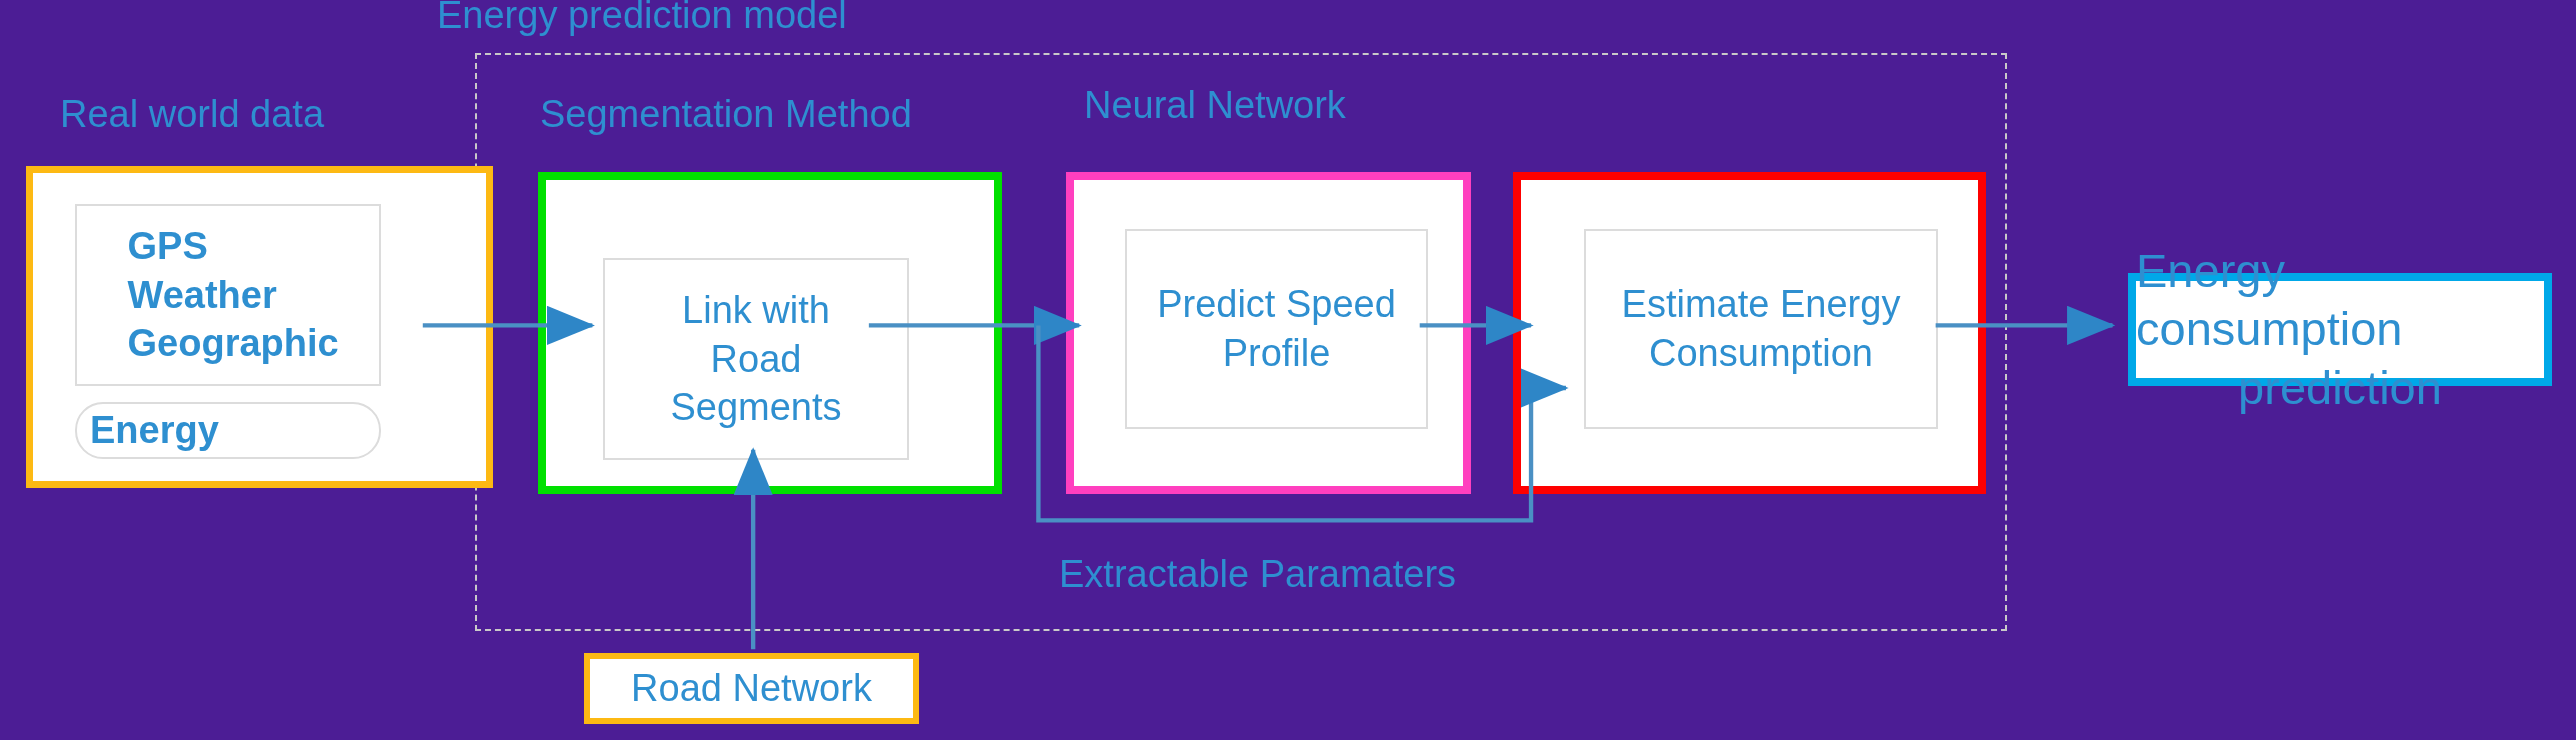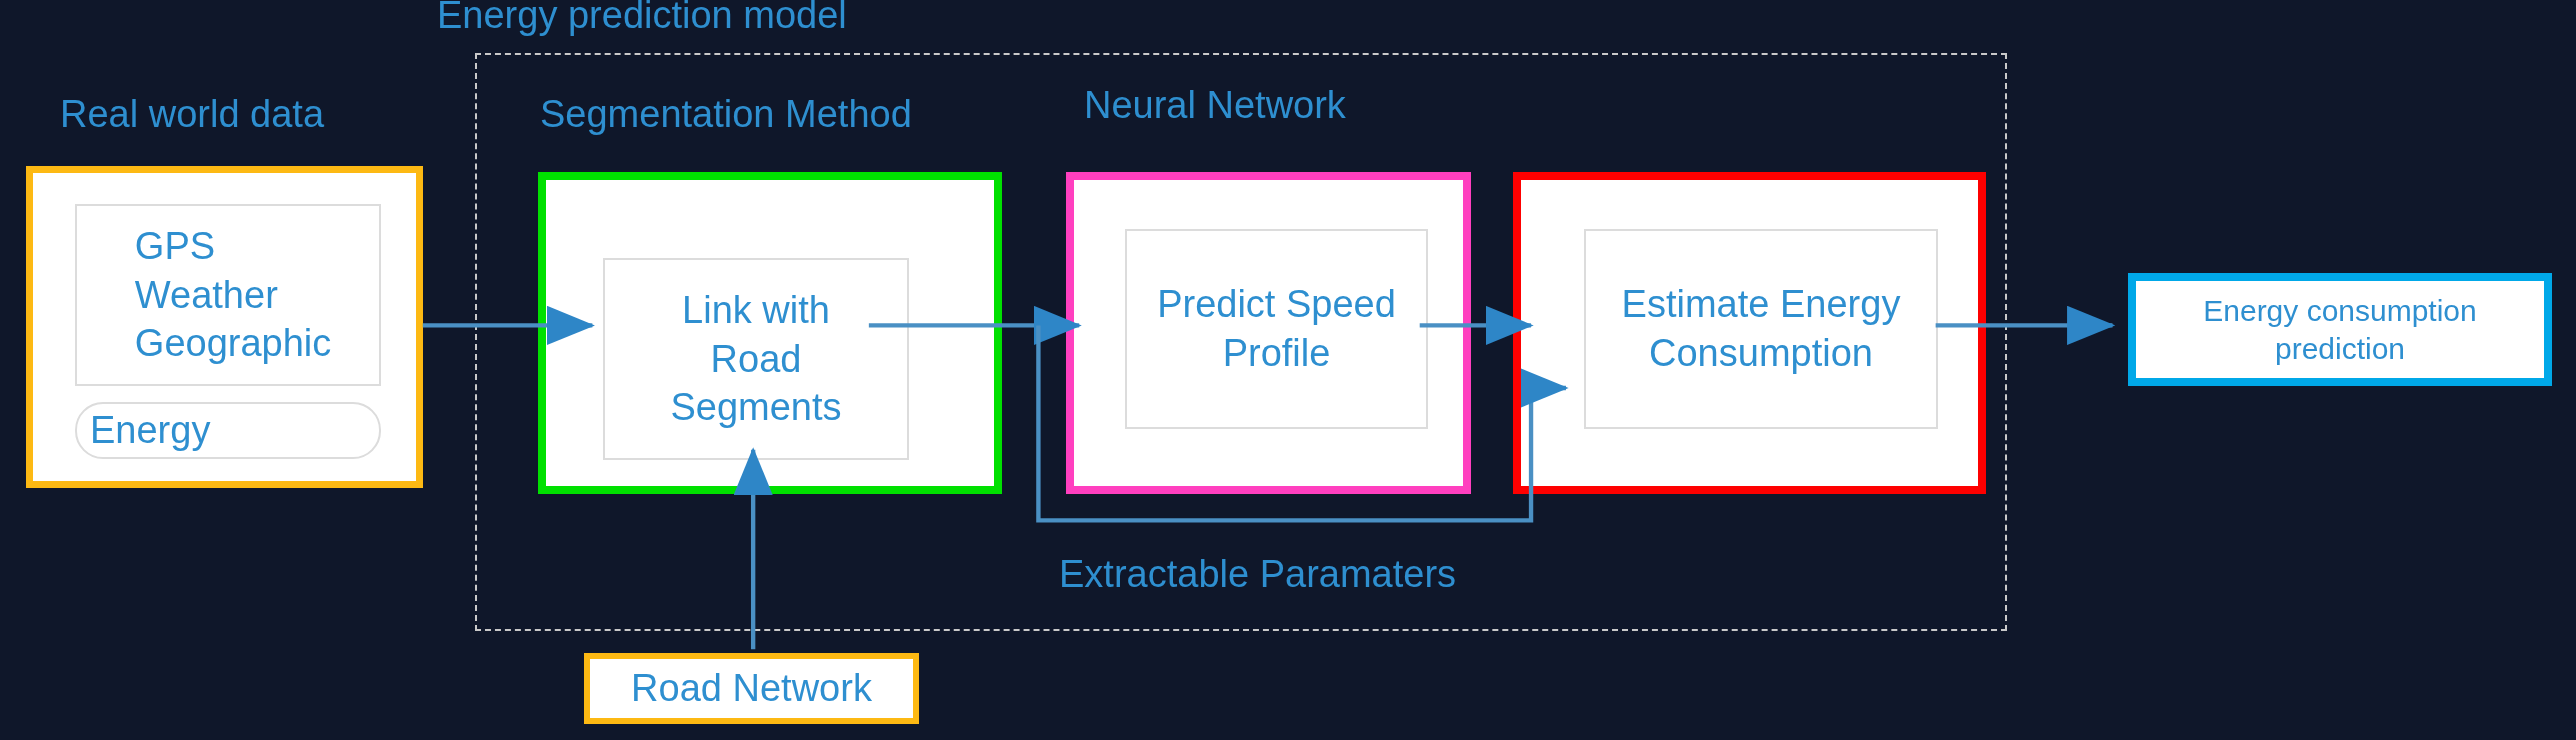--- a/index.html
+++ b/index.html
@@ -1,17 +1,17 @@
 <!DOCTYPE html>
 <html style="font-size:11.6px"><head>
 <meta charset="utf-8">
 <style>
   html,body{margin:0;padding:0;background:#ffffff;}
   body{font-family:"Liberation Sans","DejaVu Sans",sans-serif;}
-  #stage{position:relative;width:2576px;height:741px;background:#0f172a;overflow:hidden;}
+  #stage{position:relative;width:2576px;height:741px;background:#4c1d95;overflow:hidden;}
 
   .lbl{position:absolute;color:#2e8fd0;font-size:38px;line-height:1.05;white-space:pre;}
 
   
   #dashed{
     position:absolute;
     left:475px;top:53px;width:1532px;height:578px;
     border:2.9px dashed #c9c9c9;
     box-sizing:border-box;
     background:transparent;
@@ -48,21 +48,21 @@
 
   <div class="lbl" style="left:437px;top:-4.4px;">Energy prediction model</div>
 
   <div class="lbl" style="left:60px;top:95px;">Real world data</div>
 
   <div class="lbl" style="left:540px;top:95px;">Segmentation Method</div>
 
   <div class="lbl" style="left:1084px;top:86px;">Neural Network</div>
 
 
-  <div class="frame orange" style="left:26px;top:166px;width:397px;height:322px;">
+  <div class="frame orange" style="left:26px;top:166px;width:467px;height:322px;font-weight:bold;">
     <div class="inner" style="left:42px;top:31px;width:306px;height:182px;">
       <div class="stack" style="align-items:flex-start;padding-left:10.2px;">
         <span>GPS</span>
         <span>Weather</span>
         <span>Geographic</span>
       </div>
     </div>
     <div class="inner left" style="left:42px;top:229px;width:306px;height:57px;">Energy</div>
   </div>
 
@@ -89,21 +89,21 @@
     <div class="inner" style="left:63px;top:49px;width:354px;height:200px;">
       <div class="stack">
         <span>Estimate Energy</span>
         <span>Consumption</span>
       </div>
     </div>
   </div>
 
   <div class="frame cyan" style="left:2128px;top:273px;width:424px;height:113px;
               display:flex;align-items:center;justify-content:center;">
-    <div class="stack" style="color:#2e8fd0;font-size:30px;line-height:1.24;">
+    <div class="stack" style="color:#2e8fd0;font-size:47px;line-height:1.24;">
       <span>Energy consumption</span>
       <span>prediction</span>
     </div>
   </div>
 
   <div class="frame orange" style="left:584px;top:653px;width:335px;height:71px;
               display:flex;align-items:center;justify-content:center;border-width:6.5px;">
     <span style="color:#2e8fd0;font-size:38px;">Road Network</span>
   </div>
 

